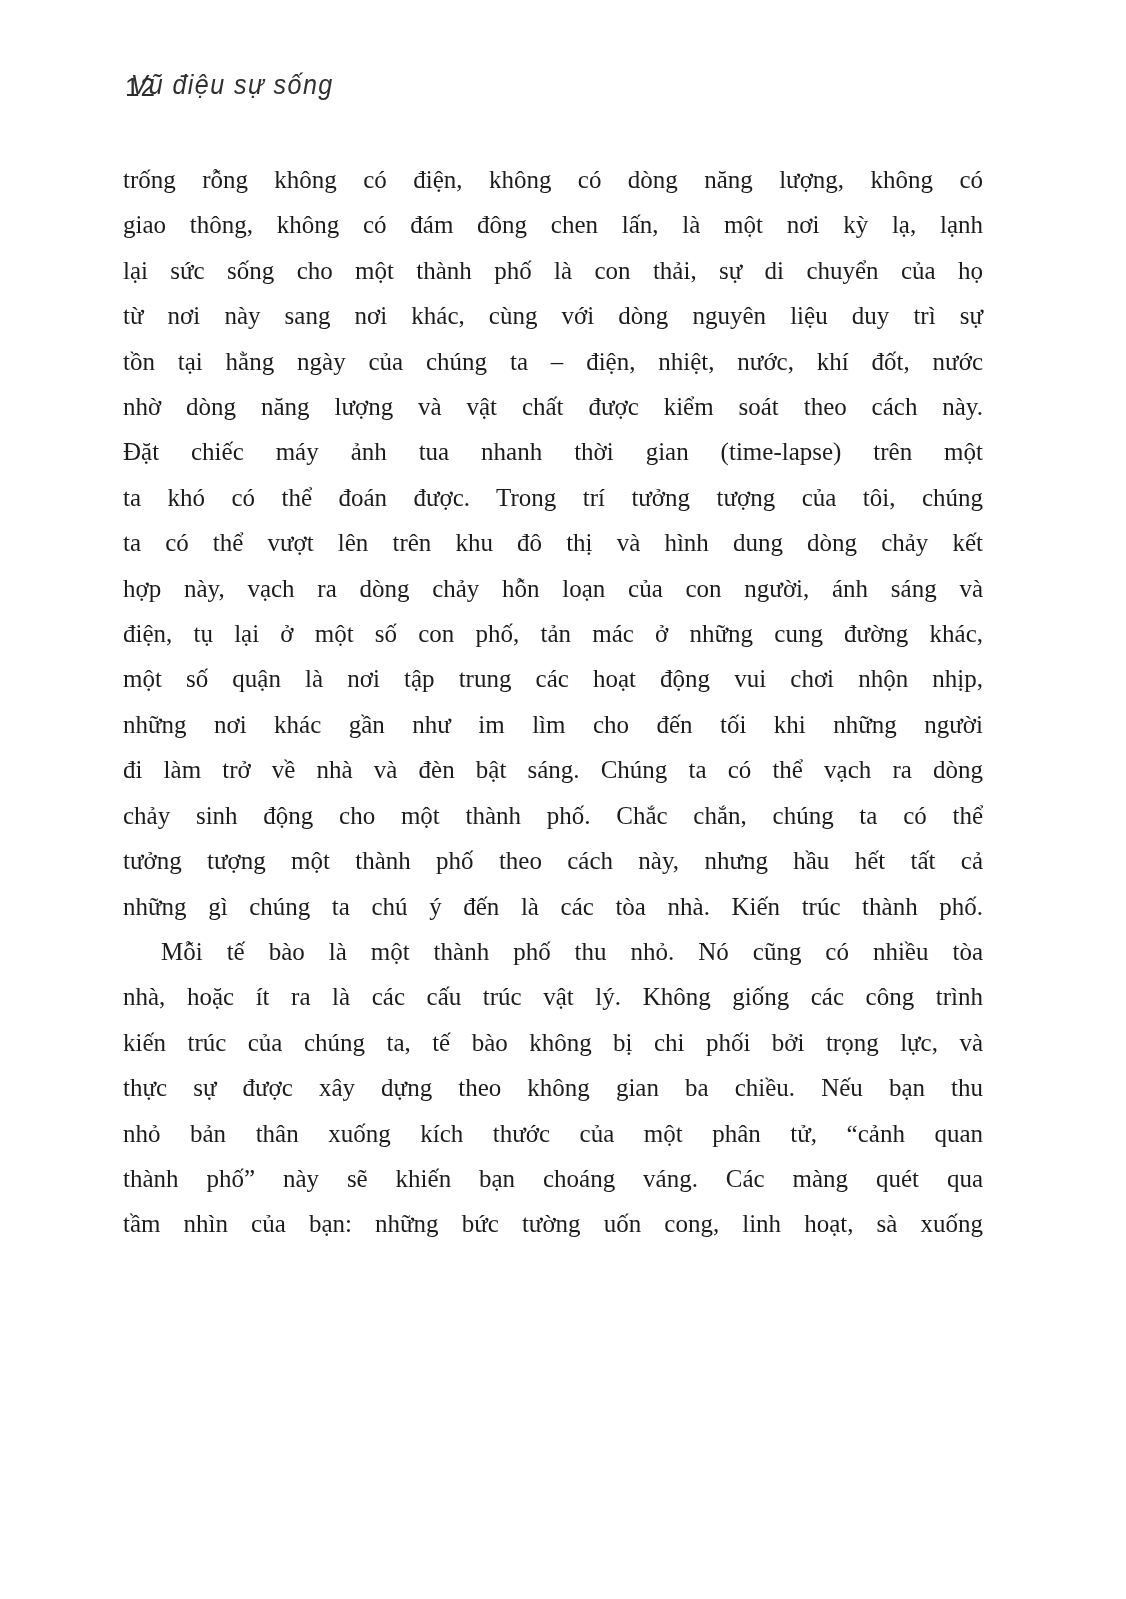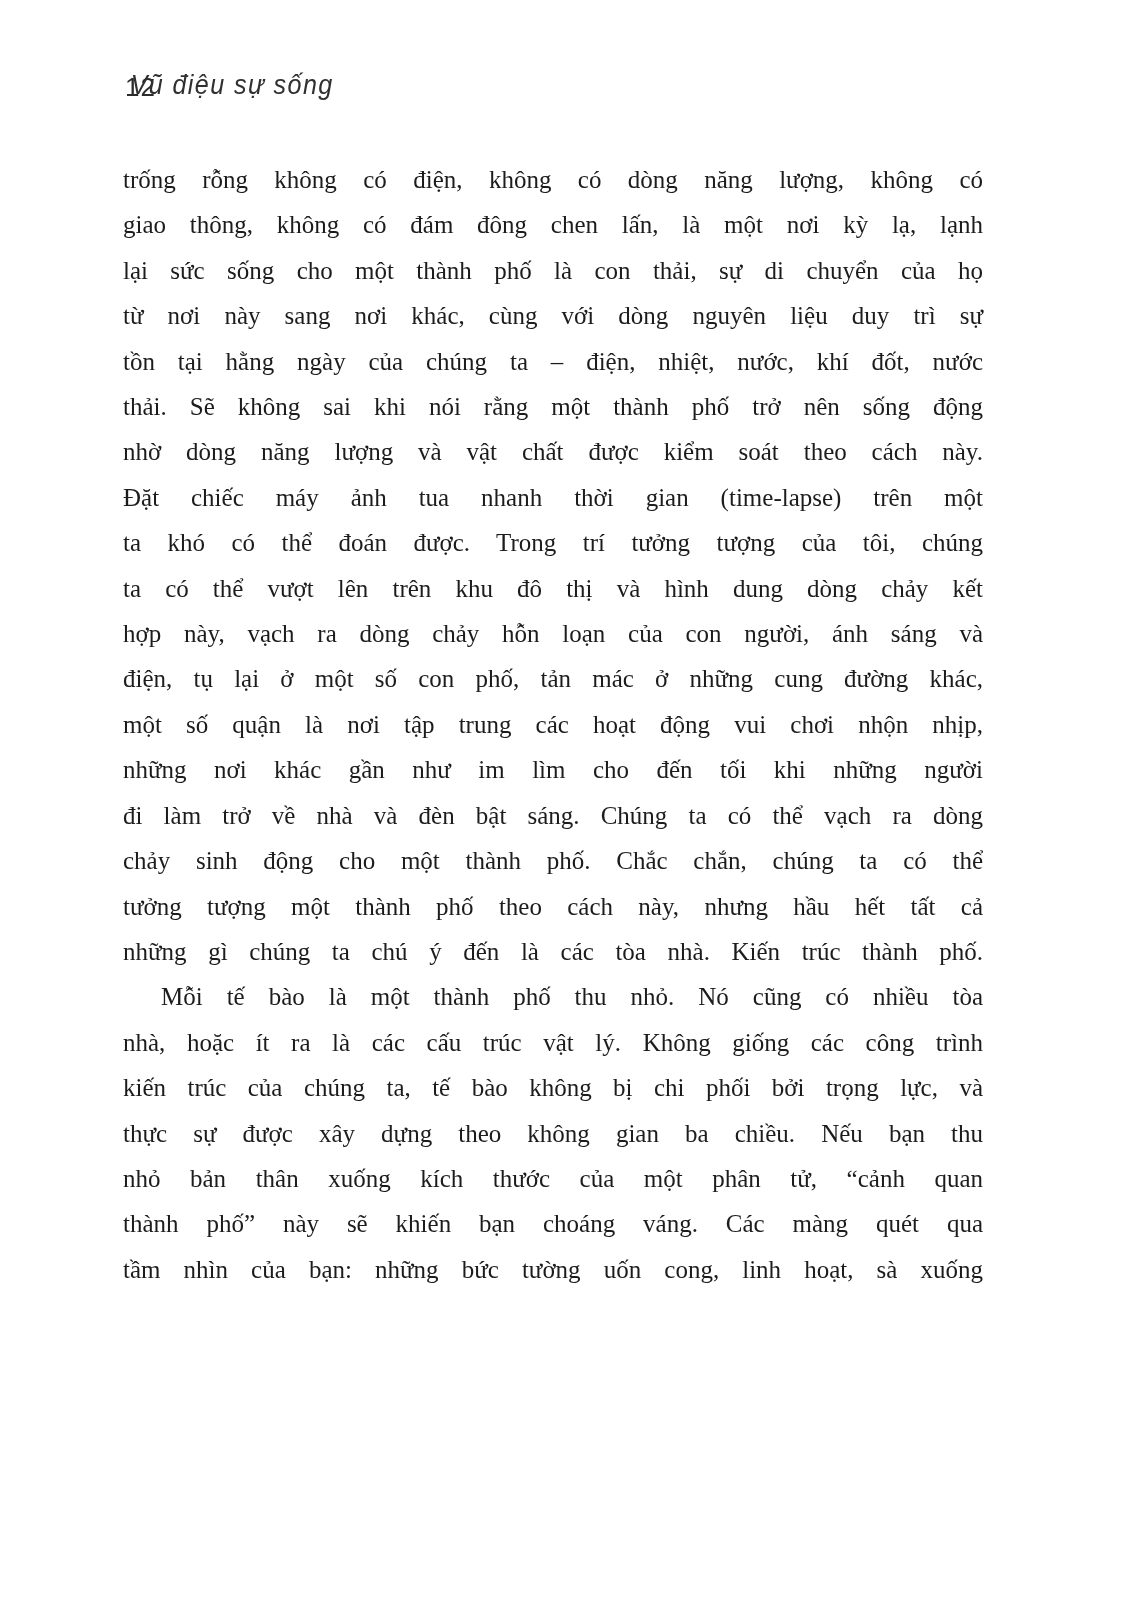--- a/index.html
+++ b/index.html
@@ -91,21 +91,20 @@
   </header>
 
   <main class="body-text">
 
   <div class="paragraph">
         <div class="line">trống rỗng không có điện, không có dòng năng lượng, không có</div>
         <div class="line">giao thông, không có đám đông chen lấn, là một nơi kỳ lạ, lạnh</div>
         <div class="line">lại sức sống cho một thành phố là con thải, sự di chuyển của họ</div>
         <div class="line">từ nơi này sang nơi khác, cùng với dòng nguyên liệu duy trì sự</div>
         <div class="line">tồn tại hằng ngày của chúng ta – điện, nhiệt, nước, khí đốt, nước</div>
-        <div class="line">thải. Sẽ không sai khi nói rằng một thành phố trở nên sống động</div>
         <div class="line">nhờ dòng năng lượng và vật chất được kiểm soát theo cách này.</div>
         <div class="line">Đặt chiếc máy ảnh tua nhanh thời gian (time-lapse) trên một</div>
         <div class="line">ta khó có thể đoán được. Trong trí tưởng tượng của tôi, chúng</div>
         <div class="line">ta có thể vượt lên trên khu đô thị và hình dung dòng chảy kết</div>
         <div class="line">hợp này, vạch ra dòng chảy hỗn loạn của con người, ánh sáng và</div>
         <div class="line">điện, tụ lại ở một số con phố, tản mác ở những cung đường khác,</div>
         <div class="line">một số quận là nơi tập trung các hoạt động vui chơi nhộn nhịp,</div>
         <div class="line">những nơi khác gần như im lìm cho đến tối khi những người</div>
         <div class="line">đi làm trở về nhà và đèn bật sáng. Chúng ta có thể vạch ra dòng</div>
         <div class="line">chảy sinh động cho một thành phố. Chắc chắn, chúng ta có thể</div>

